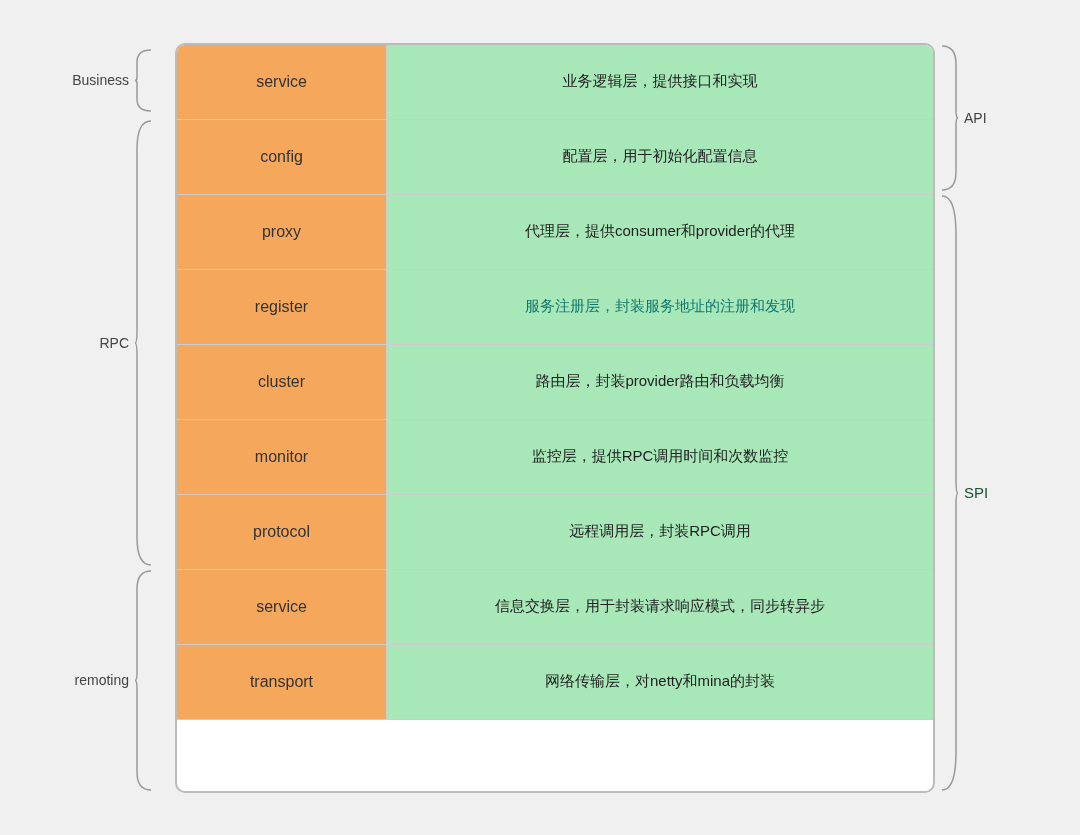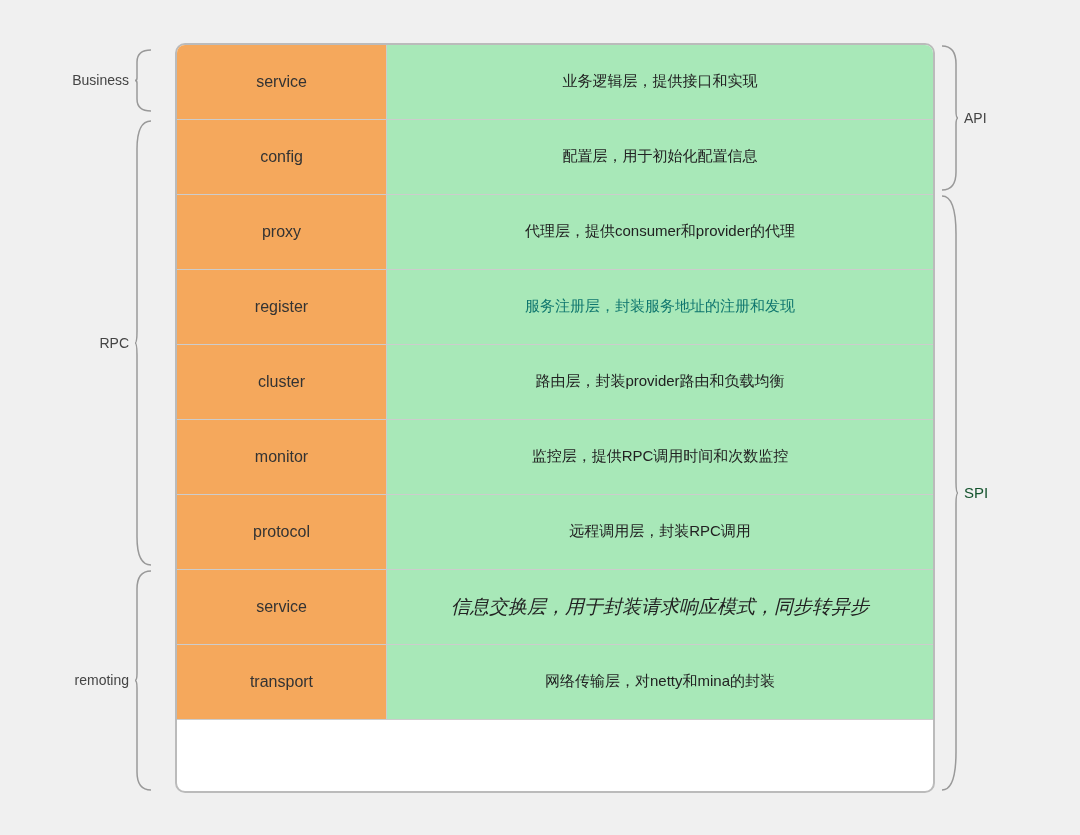--- a/index.html
+++ b/index.html
@@ -75,21 +75,21 @@
         <div style="flex:1; background:#a8e8b8; display:flex; align-items:center; justify-content:center; font-size:15px; color:#222;">监控层，提供RPC调用时间和次数监控</div>
       </div>
 
       <div style="display:flex; border-bottom:1.5px solid #ccc; height:75px;">
         <div style="width:210px; min-width:210px; background:#f5a85c; display:flex; align-items:center; justify-content:center; border-right:1.5px solid #ccc; font-size:16px; color:#333;">protocol</div>
         <div style="flex:1; background:#a8e8b8; display:flex; align-items:center; justify-content:center; font-size:15px; color:#222;">远程调用层，封装RPC调用</div>
       </div>
 
       <div style="display:flex; border-bottom:1.5px solid #ccc; height:75px;">
         <div style="width:210px; min-width:210px; background:#f5a85c; display:flex; align-items:center; justify-content:center; border-right:1.5px solid #ccc; font-size:16px; color:#333;">service</div>
-        <div style="flex:1; background:#a8e8b8; display:flex; align-items:center; justify-content:center; font-size:19px; color:#222;font-style:italic;">信息交换层，用于封装请求响应模式，同步转异步</div>
+        <div style="flex:1; background:#a8e8b8; display:flex; align-items:center; justify-content:center; font-size:15px; color:#222;">信息交换层，用于封装请求响应模式，同步转异步</div>
       </div>
 
       <div style="display:flex; border-bottom:1.5px solid #ccc; height:75px;">
         <div style="width:210px; min-width:210px; background:#f5a85c; display:flex; align-items:center; justify-content:center; border-right:1.5px solid #ccc; font-size:16px; color:#333;">transport</div>
         <div style="flex:1; background:#a8e8b8; display:flex; align-items:center; justify-content:center; font-size:15px; color:#222;">网络传输层，对netty和mina的封装</div>
       </div>
 
 
     </div>
 

